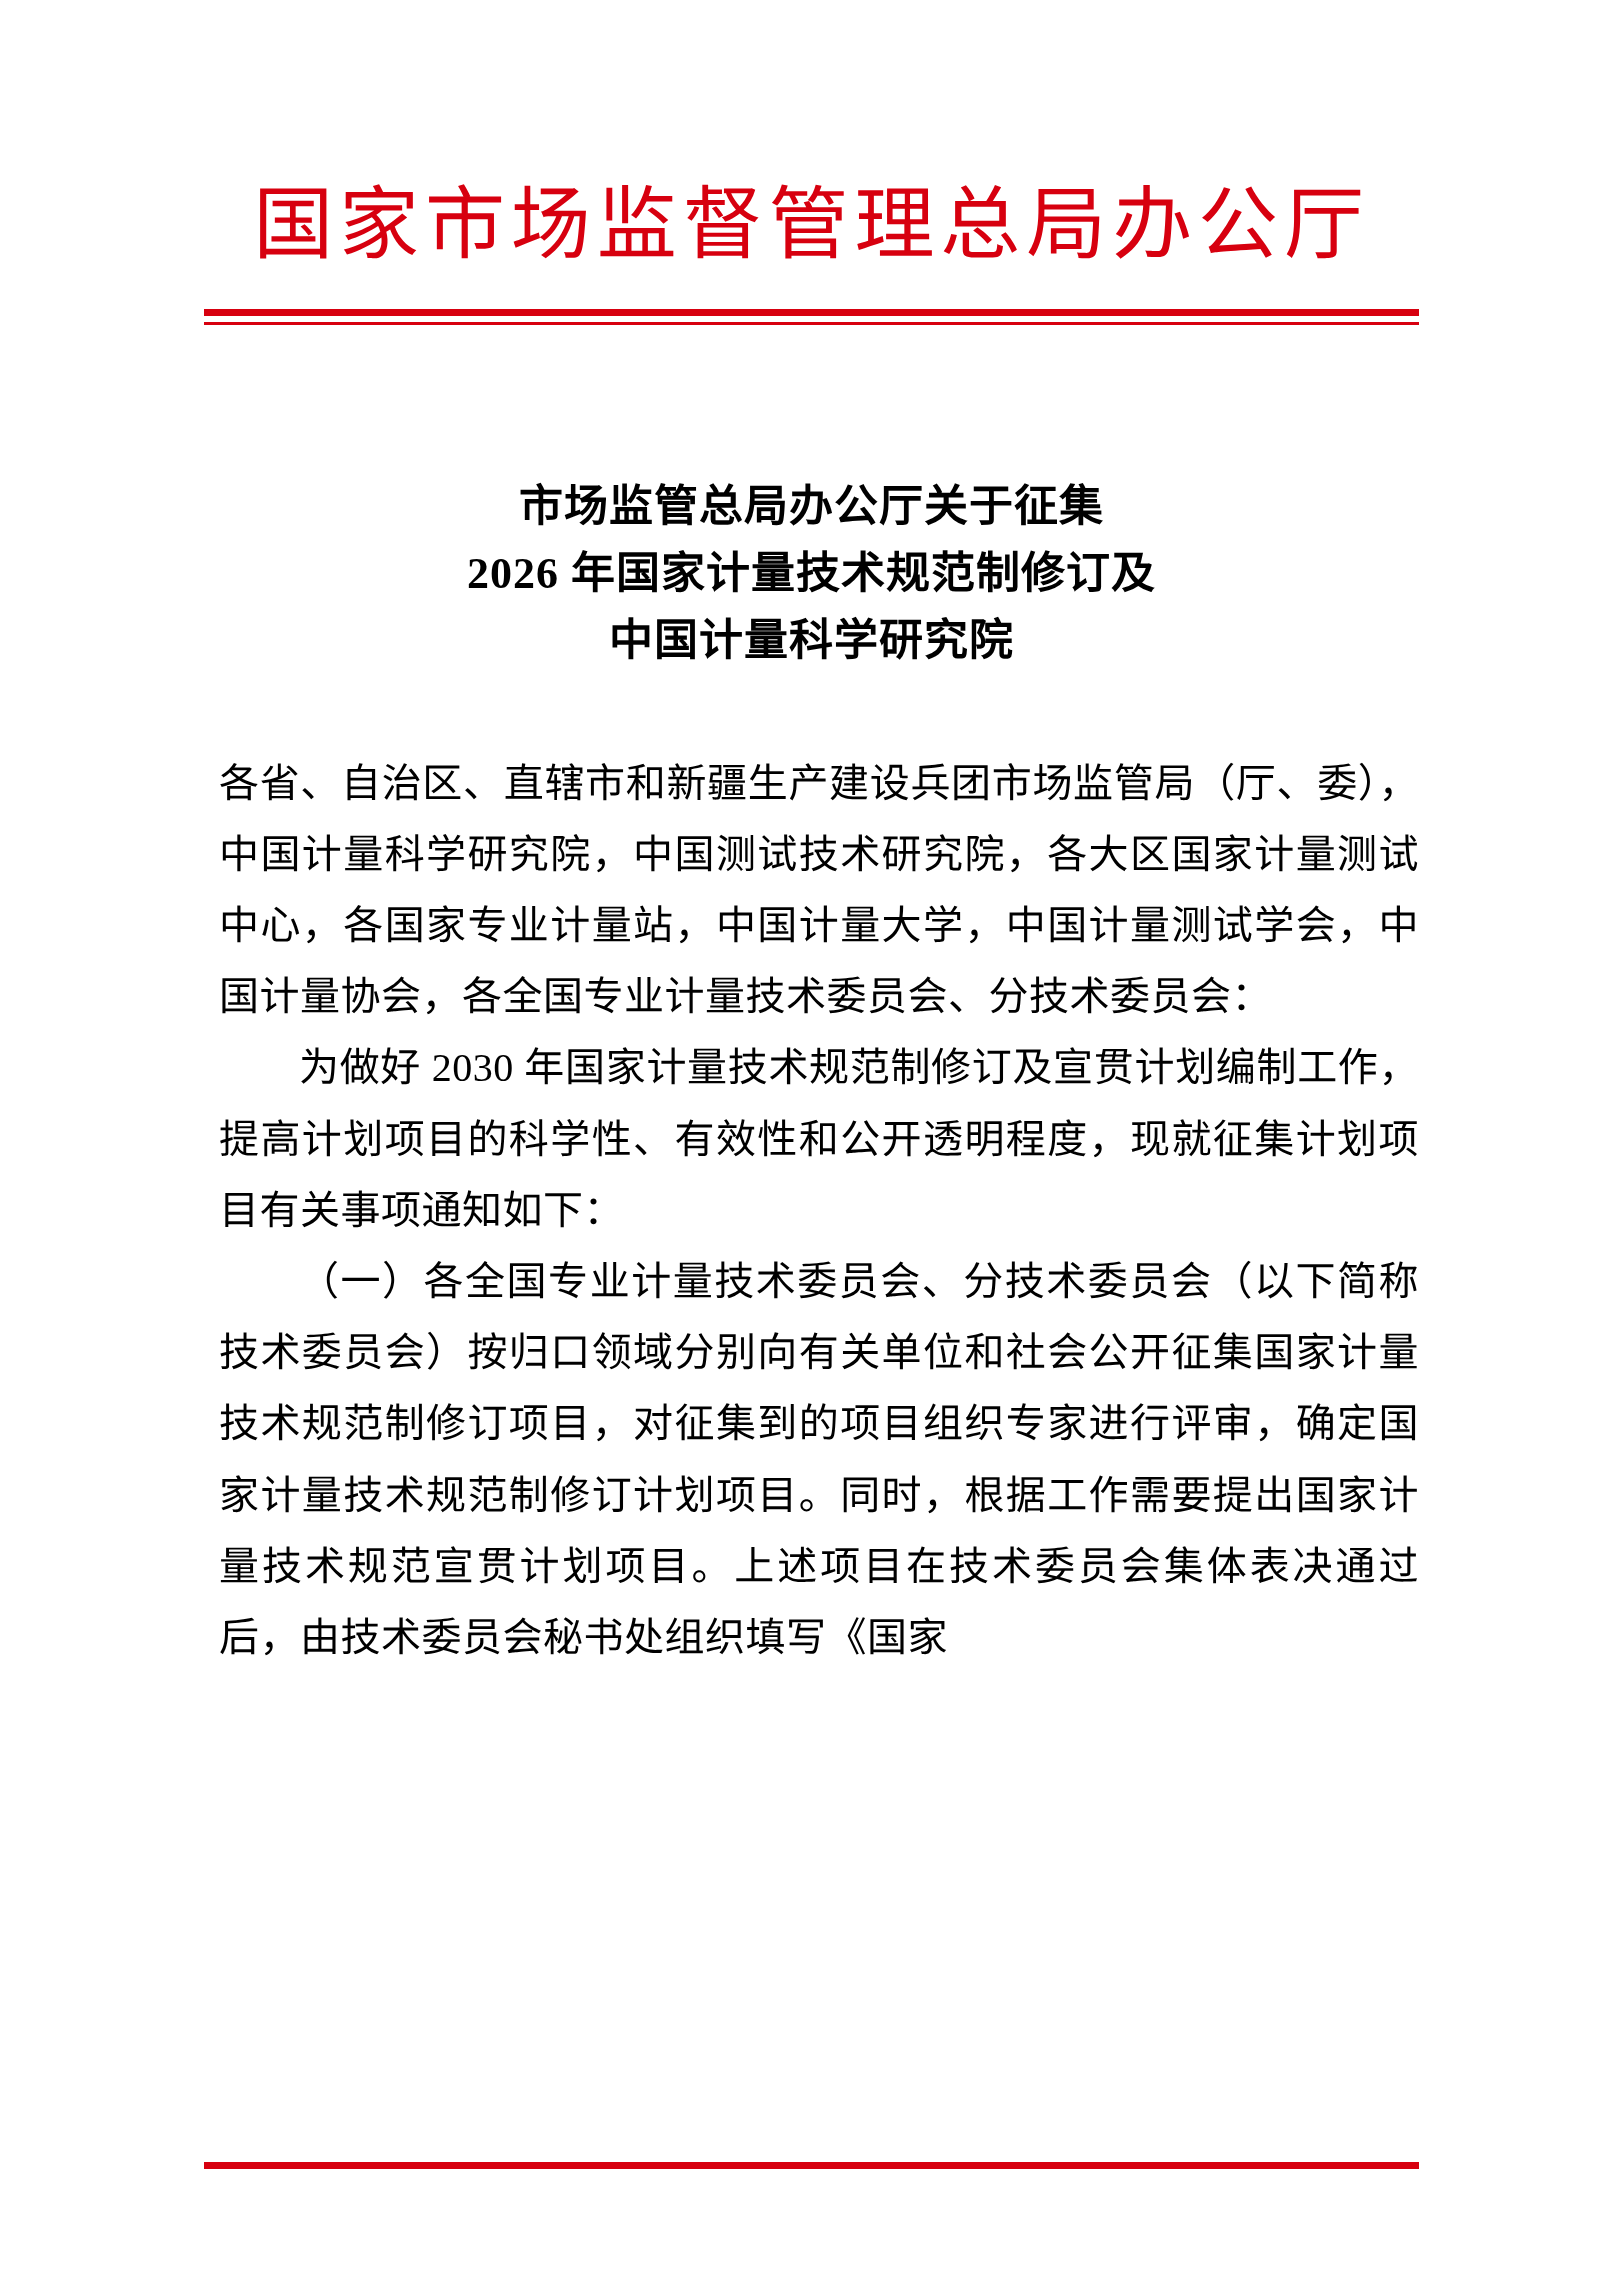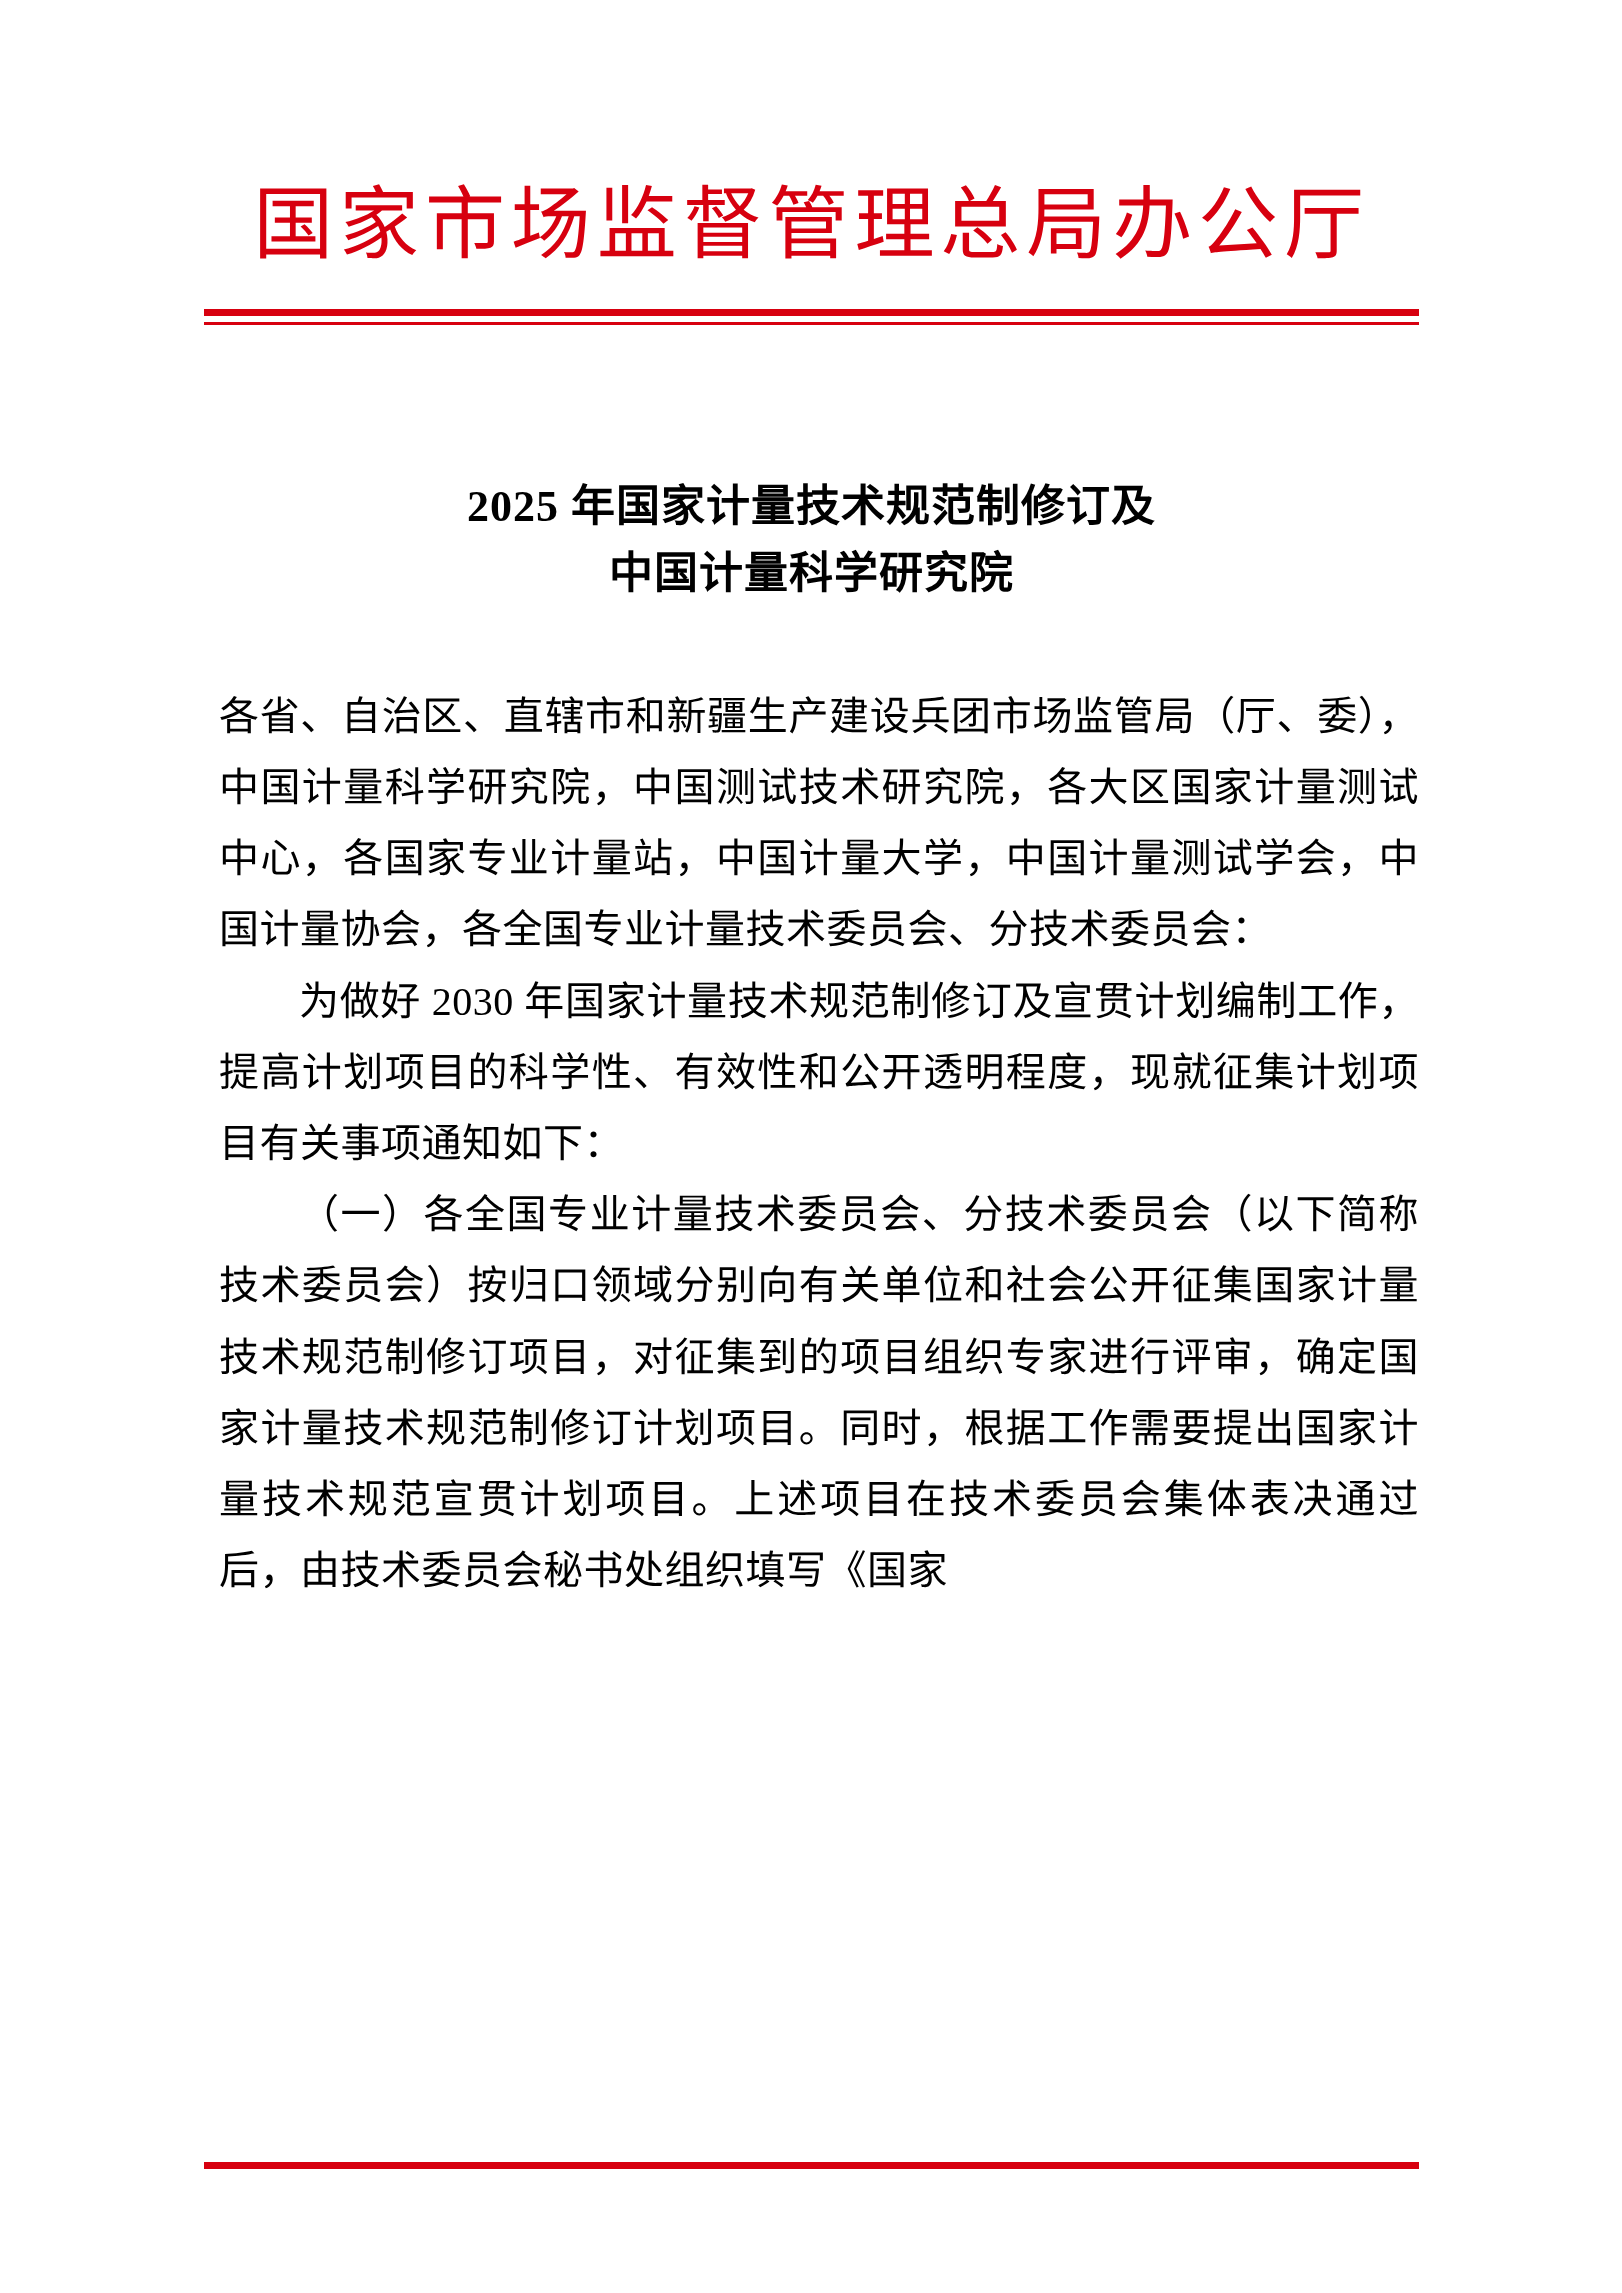--- a/index.html
+++ b/index.html
@@ -114,21 +114,22 @@
 
     <div class="masthead">
       <div class="masthead-title">国家市场监督管理总局办公厅</div>
       <div class="masthead-rule-wrap">
         <div class="rule-thick"></div>
         <div class="rule-thin"></div>
       </div>
     </div>
 
     <div class="doc-title">
-      <span class="doc-title-line">2025 年国家计量技术规范制修订及</span>
+      <span class="doc-title-line">市场监管总局办公厅关于征集</span>
+      <span class="doc-title-line">2026 年国家计量技术规范制修订及</span>
       <span class="doc-title-line">中国计量科学研究院</span>
     </div>
 
     <div class="body-text">
       <p class="para">各省、自治区、直辖市和新疆生产建设兵团市场监管局（厅、委），中国计量科学研究院，中国测试技术研究院，各大区国家计量测试中心，各国家专业计量站，中国计量大学，中国计量测试学会，中国计量协会，各全国专业计量技术委员会、分技术委员会：</p>
       <p class="para indent">为做好 2030 年国家计量技术规范制修订及宣贯计划编制工作，提高计划项目的科学性、有效性和公开透明程度，现就征集计划项目有关事项通知如下：</p>
       <p class="para indent">（一）各全国专业计量技术委员会、分技术委员会（以下简称技术委员会）按归口领域分别向有关单位和社会公开征集国家计量技术规范制修订项目，对征集到的项目组织专家进行评审，确定国家计量技术规范制修订计划项目。同时，根据工作需要提出国家计量技术规范宣贯计划项目。上述项目在技术委员会集体表决通过后，由技术委员会秘书处组织填写《国家</p>
     </div>
 
   </div>

